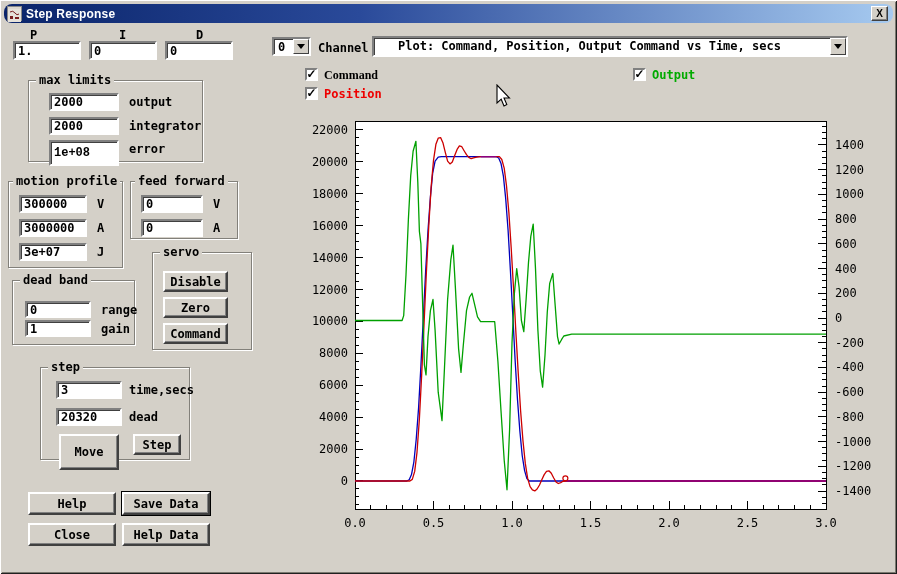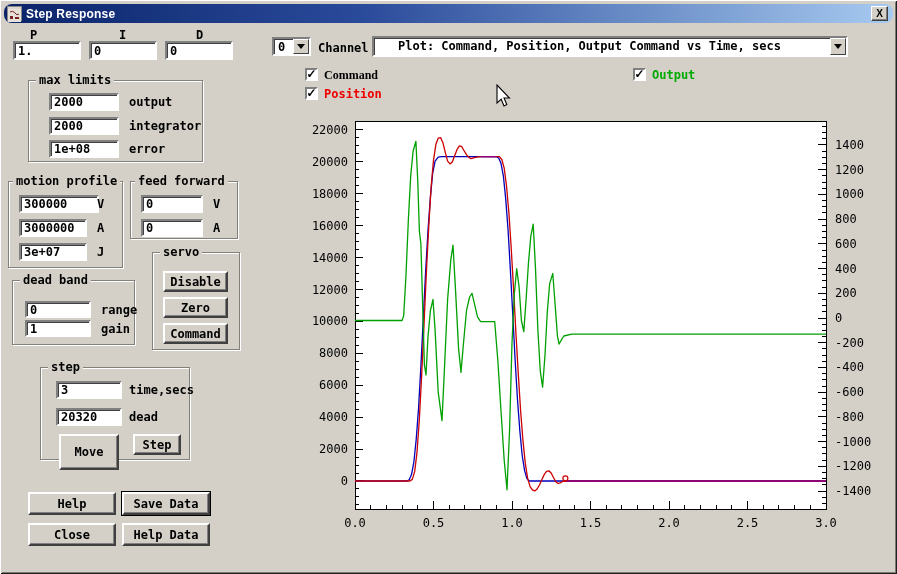--- a/index.html
+++ b/index.html
@@ -120,43 +120,43 @@
     <span class="checkmark">✓</span>
   </div>
   <span class="cb-label" style="left: 652px; top: 68px; color: rgb(0, 170, 0);">Output</span>
 
   <div class="grp" style="left:28px;top:80px;width:175px;height:82px;">
     <span class="grp-label">max limits</span>
     <input class="entry" style="left: 20px; top: 12px; width: 70px; height: 18px;" value="2000">
     <span class="lbl" style="left:100px;top:14px;">output</span>
     <input class="entry" style="left: 20px; top: 36px; width: 70px; height: 18px;" value="2000">
     <span class="lbl" style="left:100px;top:38px;">integrator</span>
-    <input class="entry" style="left: 20px; top: 59px; width: 70px; height: 18px;" value="1e+08">
+    <input class="entry" style="left: 20px; top: 59px; width: 70px; height: 26px; font-family: Liberation Mono, monospace;" value="1e+08">
     <span class="lbl" style="left:100px;top:61px;">error</span>
   </div>
 
   <div class="grp" style="left:8px;top:181px;width:115px;height:87px;">
     <span class="grp-label" style="left:4px;">motion profile</span>
-    <input class="entry" style="left: 10px; top: 13px; width: 80px; height: 18px;" value="300000">
+    <input class="entry" style="left: 10px; top: 13px; width: 68px; height: 18px;" value="300000">
     <span class="lbl" style="left:88px;top:15px;">V</span>
     <input class="entry" style="left: 10px; top: 37px; width: 68px; height: 18px;" value="3000000">
     <span class="lbl" style="left:88px;top:39px;">A</span>
     <input class="entry" style="left: 10px; top: 61px; width: 68px; height: 18px;" value="3e+07">
     <span class="lbl" style="left:88px;top:63px;">J</span>
   </div>
 
   <div class="grp" style="left:130px;top:181px;width:108px;height:58px;">
     <span class="grp-label" style="left:4px;">feed forward</span>
     <input class="entry" style="left: 10px; top: 13px; width: 62px; height: 18px;" value="0">
     <span class="lbl" style="left:82px;top:15px;">V</span>
     <input class="entry" style="left: 10px; top: 37px; width: 62px; height: 18px;" value="0">
     <span class="lbl" style="left:82px;top:39px;">A</span>
   </div>
 
-  <div class="grp" style="left:152px;top:252px;width:88px;height:98px;">
+  <div class="grp" style="left:152px;top:252px;width:100px;height:98px;">
     <span class="grp-label">servo</span>
     <div class="btn" style="left:10px;top:18px;width:65px;height:21px;">Disable</div>
     <div class="btn" style="left:10px;top:44px;width:65px;height:21px;">Zero</div>
     <div class="btn" style="left:10px;top:70px;width:65px;height:21px;">Command</div>
   </div>
 
   <div class="grp" style="left:12px;top:280px;width:123px;height:65px;">
     <span class="grp-label">dead band</span>
     <input class="entry" style="left: 12px; top: 20px; width: 66px; height: 17px;" value="0">
     <span class="lbl" style="left:88px;top:22px;">range</span>

